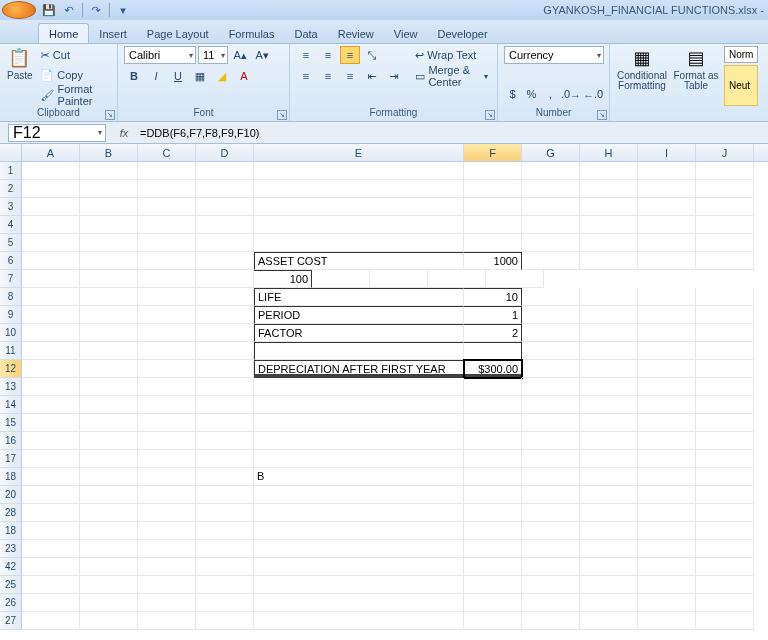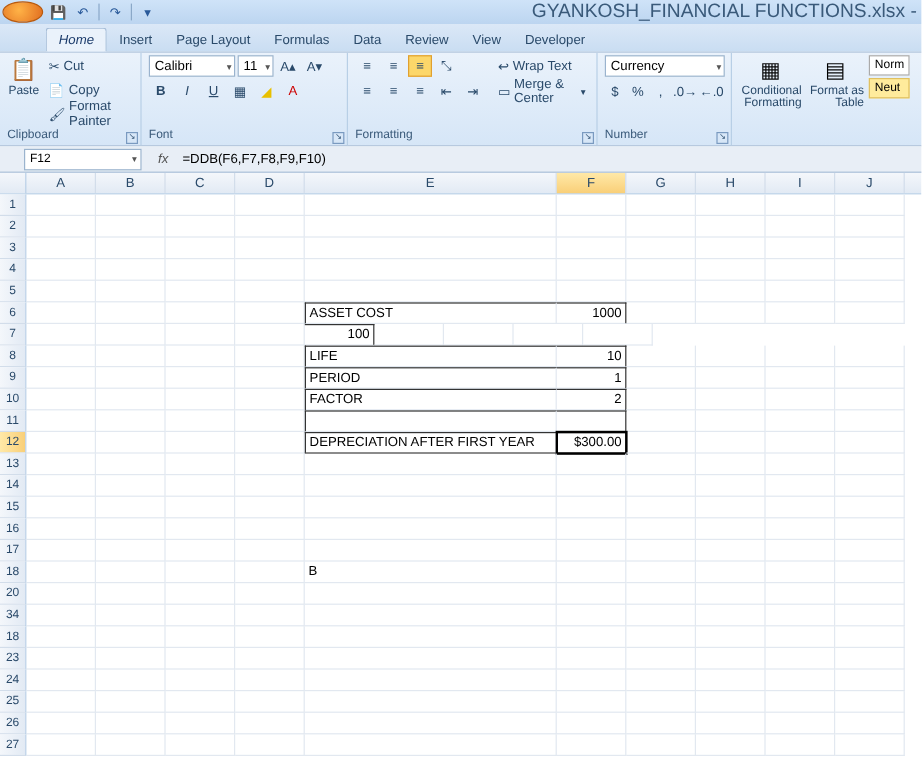--- a/index.html
+++ b/index.html
@@ -4,69 +4,69 @@
 <style>
 * { box-sizing: border-box; margin: 0; padding: 0; font-family: 'Segoe UI', Tahoma, sans-serif; }
 body { width: 768px; height: 640px; background: #fff; overflow: hidden; font-size: 11px; }
 
 
 .titlebar { height: 20px; background: linear-gradient(#cfe3f8,#bcd5f0); display: flex; align-items: center; }
 .office-btn { width: 34px; height: 18px; margin-left: 2px; background: radial-gradient(circle at 40% 40%, #ffb347, #e06c1f); border-radius: 50%; border: 1px solid #b85a0f; }
 .qat { display: flex; gap: 6px; margin-left: 6px; align-items: center; }
 .qat .icon { width: 14px; height: 14px; display: flex; align-items: center; justify-content: center; color: #2a5a9a; font-size: 11px; }
 .qat-sep { width: 1px; height: 14px; background: #8aa8c8; }
-.filename { margin-left: auto; margin-right: 4px; color: #3a5a7a; font-size: 16px; }
+.filename { margin-left: auto; margin-right: 4px; color: #3a5a7a; font-size: 11px; }
 
 
 .tabs { height: 24px; background: linear-gradient(#dbe8f7,#c9ddf2); display: flex; align-items: flex-end; padding-left: 38px; border-bottom: 1px solid #a7bed8; }
 .tab { padding: 4px 10px 3px; font-size: 11px; color: #2a4a6a; cursor: pointer; }
-.tab.active { background: #eaf2fb; border: 1px solid #a7bed8; border-bottom: none; border-radius: 3px 3px 0 0; color: #1a3a6a; font-style: italic; }
+.tab.active { background: #eaf2fb; border: 1px solid #a7bed8; border-bottom: none; border-radius: 3px 3px 0 0; color: #1a3a6a; }
 
 
 .ribbon { height: 78px; background: linear-gradient(#eaf2fb,#d6e6f7); border-bottom: 1px solid #a7bed8; display: flex; }
 .group { border-right: 1px solid #b8cfe6; padding: 2px 6px; display: flex; flex-direction: column; justify-content: space-between; position: relative; }
 .group-body { display: flex; gap: 4px; align-items: flex-start; flex: 1; }
-.group-label { font-size: 10px; color: #3a5a7a; padding-bottom: 1px; position: relative; }
+.group-label { text-align: center; font-size: 10px; color: #3a5a7a; padding-bottom: 1px; position: relative; }
 .group-launcher { position: absolute; right: 2px; bottom: 1px; width: 10px; height: 10px; border: 1px solid #7a9ac0; font-size: 7px; line-height: 7px; text-align: center; color: #3a5a7a; }
 
 .bigbtn { display: flex; flex-direction: column; align-items: center; width: 36px; gap: 1px; }
 .bigbtn .ic { width: 24px; height: 24px; display: flex; align-items: center; justify-content: center; font-size: 18px; }
-.bigbtn .lbl { font-size: 10px; text-align: right; line-height: 10px; color: #2a4a6a; }
+.bigbtn .lbl { font-size: 10px; text-align: center; line-height: 10px; color: #2a4a6a; }
 
 .col { display: flex; flex-direction: column; gap: 2px; }
 .row { display: flex; gap: 2px; align-items: center; }
 .smallbtn { width: 20px; height: 18px; display: flex; align-items: center; justify-content: center; font-size: 11px; color: #2a4a6a; }
 .smallbtn.sel { background: #fcd76a; border: 1px solid #e0a030; }
 .sel-box { height: 18px; border: 1px solid #9ab3ce; background: #fff; font-size: 11px; padding: 0 14px 0 4px; display: flex; align-items: center; position: relative; }
 .sel-box::after { content: '▾'; position: absolute; right: 2px; font-size: 8px; color: #555; }
 
 .btn-wide { display: flex; align-items: center; gap: 3px; height: 18px; font-size: 11px; color: #2a4a6a; padding: 0 3px; }
 .btn-wide .arrow { font-size: 8px; }
 
 
 .namebox-row { height: 22px; background: #e8eef6; border-bottom: 1px solid #a7bed8; display: flex; align-items: center; }
-.namebox { width: 98px; height: 18px; margin-left: 20px; border: 1px solid #9ab3ce; background: #fff; font-size: 10px; padding: 0 4px; display: flex; align-items: center; position: relative; }
+.namebox { width: 98px; height: 18px; margin-left: 8px; border: 1px solid #9ab3ce; background: #fff; font-size: 16px; padding: 0 4px; display: flex; align-items: center; position: relative; }
 .namebox::after { content: '▾'; position: absolute; right: 3px; font-size: 8px; color: #555; }
 .fx { width: 20px; text-align: center; font-style: italic; color: #555; font-size: 11px; margin-left: 8px; }
 .formula-input { flex: 1; height: 18px; border: none; background: transparent; font-size: 11px; padding: 0 6px; }
 
 
 .grid-wrap { position: relative; overflow: hidden; height: 516px; }
 .col-headers { display: flex; height: 18px; background: linear-gradient(#f4f7fb,#e2eaf4); border-bottom: 1px solid #b8cfe6; }
 .corner { width: 22px; border-right: 1px solid #b8cfe6; background: linear-gradient(#f4f7fb,#e2eaf4); }
 .ch { border-right: 1px solid #d2ddea; text-align: center; font-size: 11px; color: #2a4a6a; line-height: 18px; }
 .ch.sel { background: linear-gradient(#ffe9a8,#f9cf78); }
 
 .rows { display: flex; flex-direction: column; }
 .gr { display: flex; height: 18px; }
 .rh { width: 22px; background: linear-gradient(90deg,#f4f7fb,#e2eaf4); border-right: 1px solid #b8cfe6; border-bottom: 1px solid #d2ddea; text-align: center; font-size: 10px; color: #2a4a6a; line-height: 18px; }
 .rh.sel { background: linear-gradient(90deg,#ffe9a8,#f9cf78); }
 .cell { border-right: 1px solid #e2e8f0; border-bottom: 1px solid #e2e8f0; font-size: 11px; padding: 0 3px; line-height: 17px; overflow: hidden; white-space: nowrap; }
 .cell.b-t { border-top: 1px solid #333; }
-.cell.b-b { border-bottom: 1px solid #404040; }
+.cell.b-b { border-bottom: 4px solid #404040; }
 .cell.b-l { border-left: 1px solid #333; }
 .cell.b-r { border-right: 1px solid #333; }
 .cell.ra { text-align: right; }
 .cell.active { outline: 2px solid #000; outline-offset: -1px; }
 
 
 .cA{width:58px}.cB{width:58px}.cC{width:58px}.cD{width:58px}.cE{width:210px}.cF{width:58px}.cG{width:58px}.cH{width:58px}.cI{width:58px}.cJ{width:58px}
 </style>
 </head>
 <body>
@@ -179,21 +179,21 @@
             <span class="arrow">▾</span>
           </div>
       </div>
     </div>
     <div class="group-label">Formatting</div>
     <div class="group-launcher">↘</div>
   </div>
 
   <div class="group" style="width:112px">
     <div class="group-body">
-      <div class="col" style="gap:4px;width:100%">
+      <div class="col" style="gap:21px;width:100%">
         <div class="sel-box" style="width:100px">Currency</div>
         <div class="row">
           <div class="smallbtn">$</div>
           <div class="smallbtn">%</div>
           <div class="smallbtn">,</div>
           <div class="smallbtn">.0→</div>
           <div class="smallbtn">←.0</div>
         </div>
       </div>
     </div>
@@ -206,21 +206,21 @@
       <div class="bigbtn" style="width:52px">
           <div class="ic">▦</div>
           <div class="lbl">Conditional Formatting</div>
         </div>
       <div class="bigbtn" style="width:48px">
           <div class="ic">▤</div>
           <div class="lbl">Format as Table</div>
         </div>
       <div class="col">
         <div style="background:#fff;border:1px solid #aaa;padding:2px 4px;font-size:10px">Norm</div>
-        <div style="background:#ffeb9c;border:1px solid #e0c060;padding:2px 4px;font-size:10px">Neut</div>
+        <div style="background:#ffeb9c;border:1px solid #e0c060;padding:14px 4px;font-size:10px">Neut</div>
       </div>
     </div>
   </div>
 </div>
 
 <div class="namebox-row">
   <div class="namebox">F12</div>
   <div class="fx">fx</div>
   <input class="formula-input" value="=DDB(F6,F7,F8,F9,F10)" style="">
 </div>
@@ -480,21 +480,21 @@
         <div class="cell cC"></div>
         <div class="cell cD"></div>
         <div class="cell cE"></div>
         <div class="cell cF"></div>
         <div class="cell cG"></div>
         <div class="cell cH"></div>
         <div class="cell cI"></div>
         <div class="cell cJ"></div>
       </div>
       <div class="gr">
-        <div class="rh">34</div>
+        <div class="rh">28</div>
         <div class="cell cA"></div>
         <div class="cell cB"></div>
         <div class="cell cC"></div>
         <div class="cell cD"></div>
         <div class="cell cE"></div>
         <div class="cell cF"></div>
         <div class="cell cG"></div>
         <div class="cell cH"></div>
         <div class="cell cI"></div>
         <div class="cell cJ"></div>
@@ -519,21 +519,21 @@
         <div class="cell cC"></div>
         <div class="cell cD"></div>
         <div class="cell cE"></div>
         <div class="cell cF"></div>
         <div class="cell cG"></div>
         <div class="cell cH"></div>
         <div class="cell cI"></div>
         <div class="cell cJ"></div>
       </div>
       <div class="gr">
-        <div class="rh">24</div>
+        <div class="rh">42</div>
         <div class="cell cA"></div>
         <div class="cell cB"></div>
         <div class="cell cC"></div>
         <div class="cell cD"></div>
         <div class="cell cE"></div>
         <div class="cell cF"></div>
         <div class="cell cG"></div>
         <div class="cell cH"></div>
         <div class="cell cI"></div>
         <div class="cell cJ"></div>

